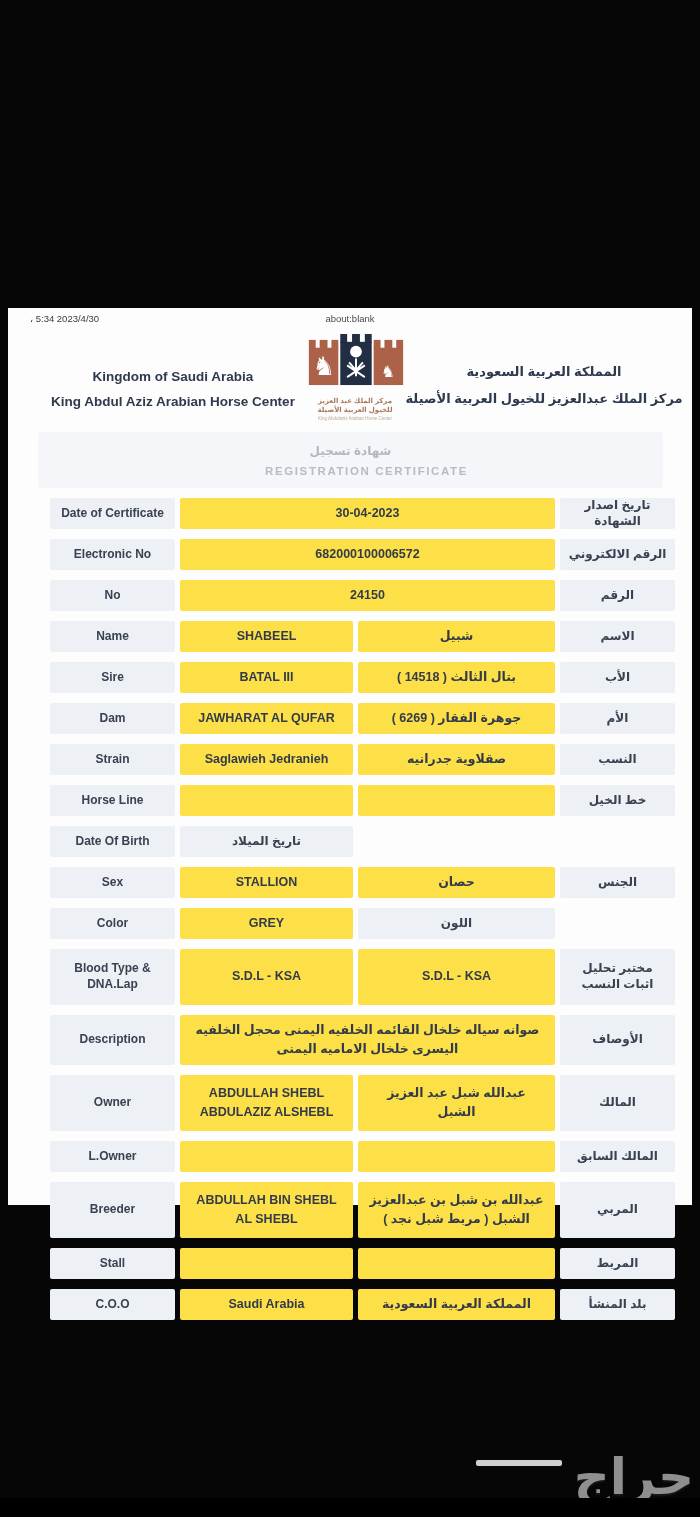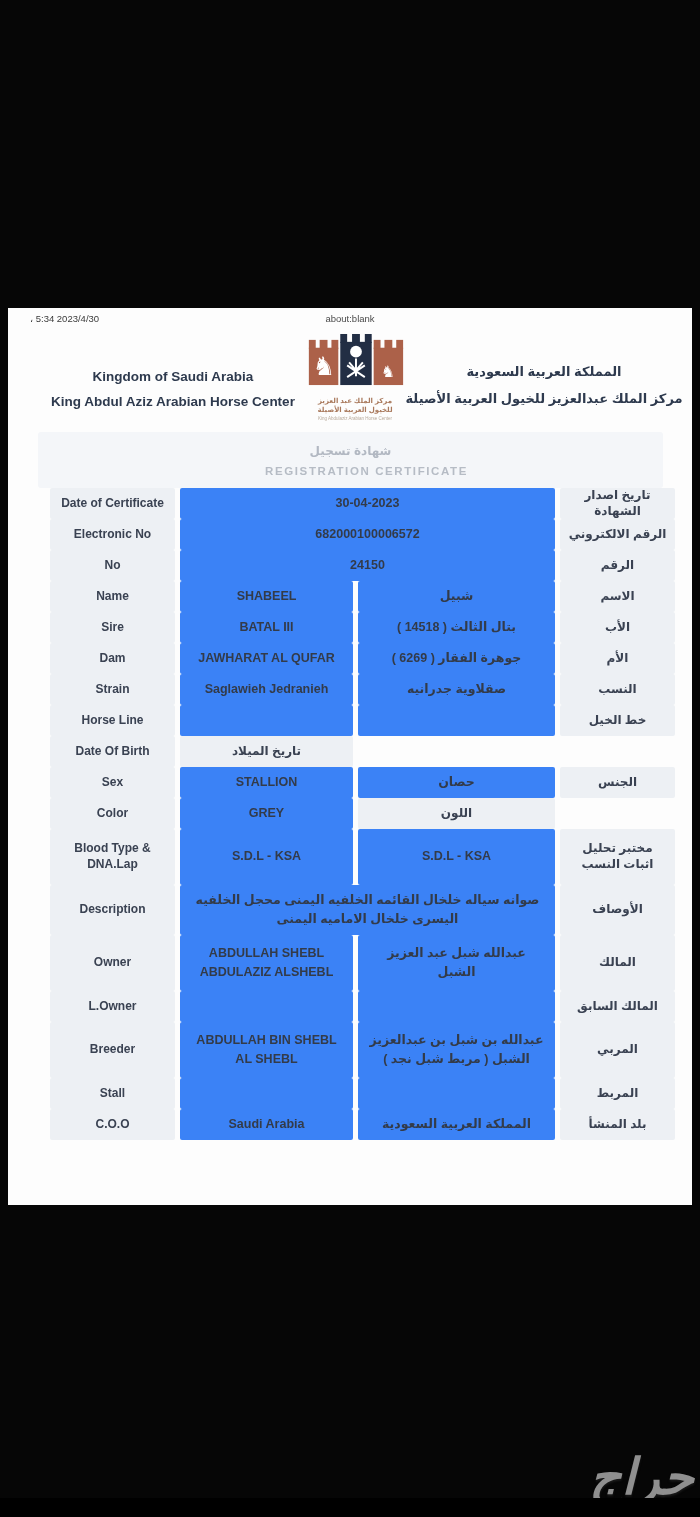--- a/index.html
+++ b/index.html
@@ -12,35 +12,35 @@
   .sb-url{position:absolute;left:0;top:0;width:100%;text-align:center;font-size:9.5px;color:#4a4a4a;}
   
   .hdr-en{position:absolute;left:20px;top:56px;width:290px;text-align:center;
           font-size:13.5px;font-weight:700;color:#2e3a4e;line-height:25px;}
   .hdr-ar{position:absolute;left:396px;top:50px;width:280px;text-align:center;
           font-size:13px;font-weight:700;color:#2e3a4e;line-height:27px;direction:rtl;}
   .logo{position:absolute;left:292px;top:22px;width:110px;text-align:center;}
   .logo-cap1{font-size:7px;font-weight:700;color:#a9795c;line-height:9px;margin-top:1px;}
   .logo-cap2{font-size:4.5px;color:#b9aa9b;margin-top:2px;}
   
-  .table{position:absolute;left:30px;top:124px;width:625px;display:flex;flex-direction:column;gap:0;}
+  .table{position:absolute;left:30px;top:124px;width:625px;display:flex;flex-direction:column;gap:10px;}
   .title-band{height:56px;background:#f4f6f9;border-radius:3px;display:flex;flex-direction:column;
               align-items:center;justify-content:center;gap:7px;}
   .title-ar{font-size:12px;font-weight:700;color:#b2b8c2;direction:rtl;}
   .title-en{font-size:11.5px;font-weight:700;color:#b6bcc5;letter-spacing:1.6px;padding-left:32px;}
   .t-row{display:grid;grid-template-columns:125px 173px 197px 115px;column-gap:5px;height:31px;padding-left:12px;}
   .t-row.tall{height:56px;}
   .t-row.desc{height:50px;}
   .cell{display:flex;align-items:center;justify-content:center;text-align:center;
         border-radius:2px;font-weight:700;}
   .cell.lab{background:#edf0f4;color:#3a4252;font-size:12px;padding:0 6px;line-height:1.3;}
-  .cell.val{background:#3b82f6;color:#333b49;font-size:12.5px;padding:0 10px;line-height:1.55;}
+  .cell.val{background:#fde047;color:#333b49;font-size:12.5px;padding:0 10px;line-height:1.55;}
   .cell.val.span{grid-column:2/4;}
   
-  .watermark{position:absolute;right:6px;top:1448px;display:flex;align-items:flex-end;font-style:italic;}
+  .watermark{position:absolute;right:6px;top:1448px;display:flex;align-items:flex-start;}
   .wm-line{width:86px;height:6px;background:#cfcfcf;margin-right:12px;transform:translateY(12px);
            border-radius:2px;}
   .wm-text{font-size:50px;font-weight:700;color:#8f8f8f;direction:rtl;
            text-shadow:0 2px 2px #1a1a1a;}
 </style>
 </head>
 <body>
 
 <div class="stage">
 

